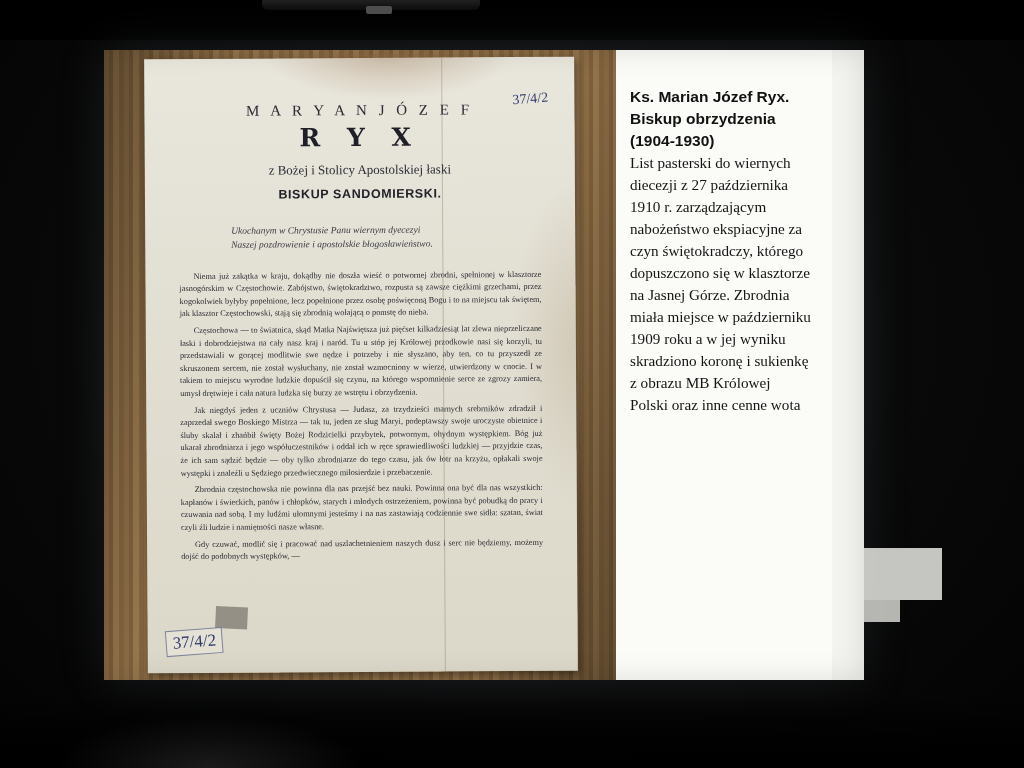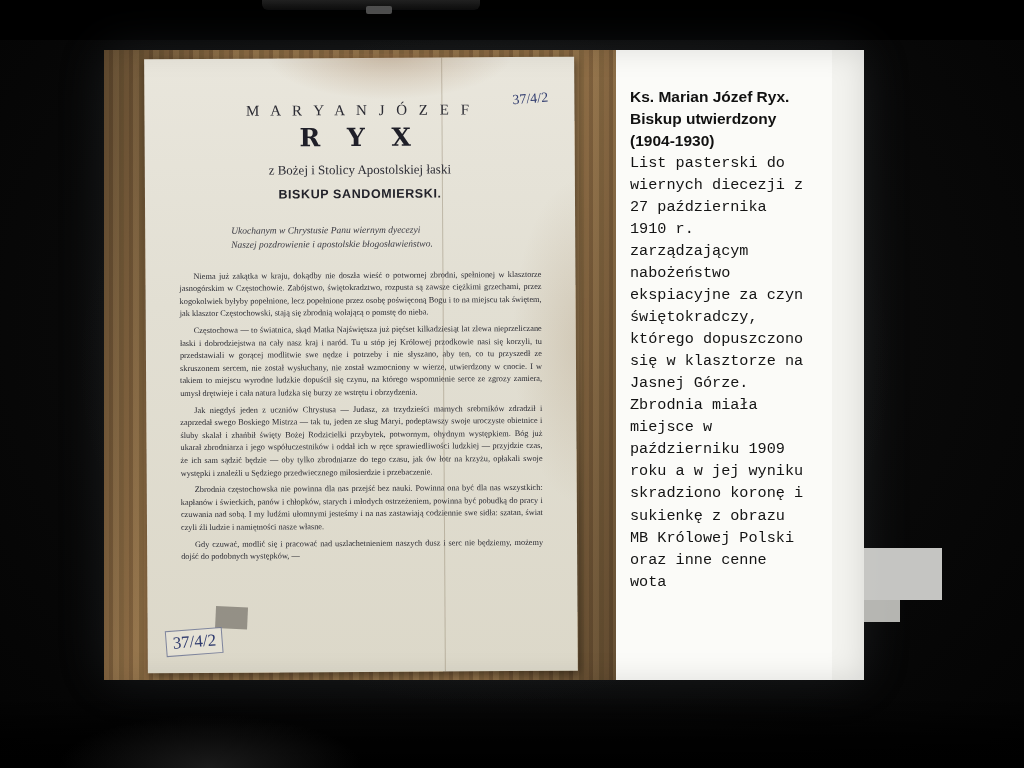--- a/index.html
+++ b/index.html
@@ -211,21 +211,21 @@
   }
   .caption-heading {
     font-family: "Liberation Sans", sans-serif;
     font-weight: bold;
     font-size: 15.5px;
     line-height: 1.42;
     color: #111;
     margin: 0;
   }
   .caption-body {
-    font-family: Liberation Mono, monospace;
+    font-family: Liberation Serif, serif;
     font-size: 15.2px;
     line-height: 1.45;
     color: #141414;
     margin: 0;
   }
 
   
   .notch {
     position: absolute;
     left: 864px; top: 548px;
@@ -291,21 +291,21 @@
         </div>
 
         <div class="tape"></div>
         <div class="stamp stamp-bottom">37/4/2</div>
       </div>
     </div>
 
     <div class="caption-pane">
       <h2 class="caption-heading">
         <span>Ks. Marian Józef Ryx.</span><br>
-        <span>Biskup utwierdzony</span><br>
+        <span>Biskup obrzydzenia</span><br>
         <span>(1904-1930)</span>
       </h2>
       <p class="caption-body">List pasterski do wiernych diecezji z 27 października 1910 r. zarządzającym nabożeństwo ekspiacyjne za czyn świętokradczy, którego dopuszczono się w klasztorze na Jasnej Górze. Zbrodnia miała miejsce w październiku 1909 roku a w jej wyniku skradziono koronę i sukienkę z obrazu MB Królowej Polski oraz inne cenne wota</p>
     </div>
 
   </div>
 
   <div class="notch"></div>
   <div class="notch2"></div>
   <div class="screen-edge"></div>

